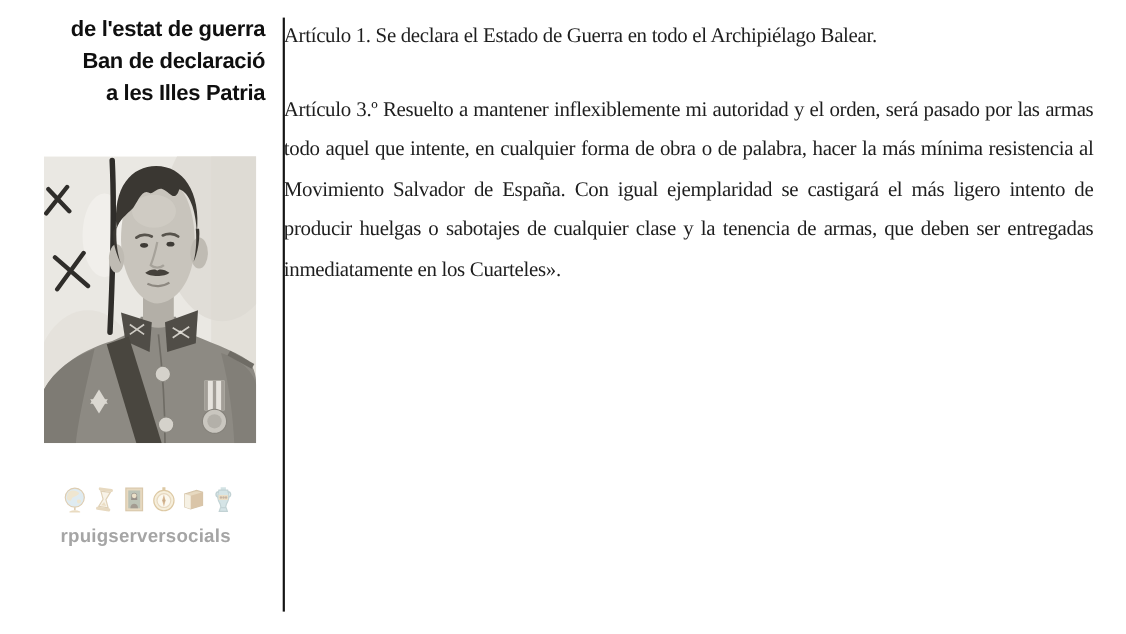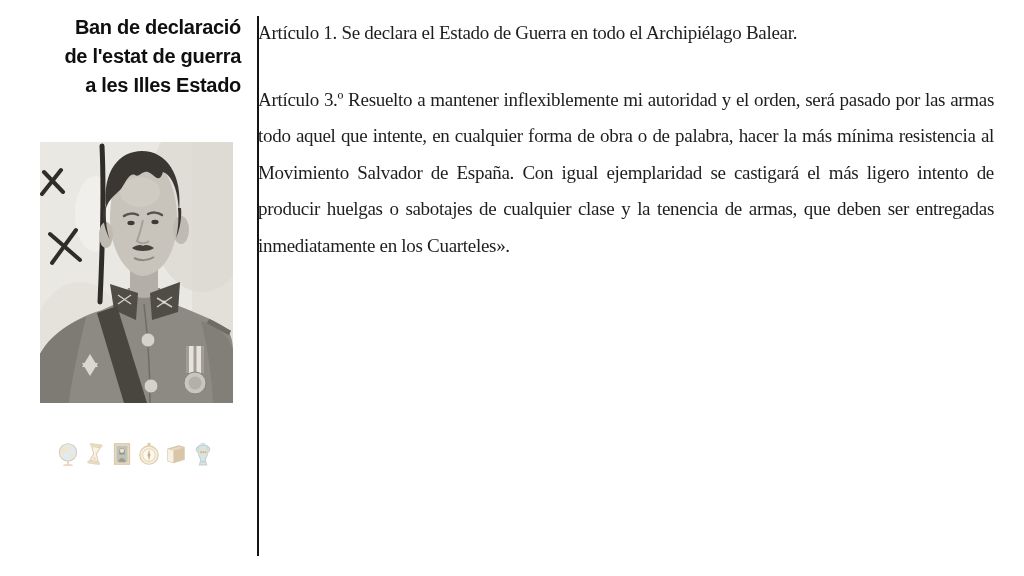--- a/index.html
+++ b/index.html
@@ -35,23 +35,23 @@
                letter-spacing:-0.3px; margin-bottom:30px; }
 </style>
 </head>
 <body>
 
 <div class="page">
 
   <aside class="sidebar">
 
     <h1 class="title">
+      <div>de l'estat de guerra</div>
       <div>Ban de declaració</div>
-      <div>de l'estat de guerra</div>
-      <div>a les Illes Estado</div>
+      <div>a les Illes Patria</div>
     </h1>
 
     <div class="photo" role="img" aria-label="Black-and-white portrait of a military officer in uniform with medal and diagonal strap">
       <svg width="193" height="261" viewBox="0 0 193 261">
 
         <rect width="193" height="261" fill="#eae8e3"></rect>
         <ellipse cx="162" cy="60" rx="55" ry="90" fill="#e0ddd7"></ellipse>
         <ellipse cx="40" cy="205" rx="48" ry="65" fill="#e5e2dc"></ellipse>
         <ellipse cx="55" cy="72" rx="20" ry="38" fill="#f1efeb"></ellipse>
         <rect x="152" y="0" width="41" height="261" fill="#dcd9d2" opacity="0.55"></rect>
@@ -160,20 +160,21 @@
             <path d="M8.3 5.5 C5.2 5.5 5.2 10 7.9 10" fill="none" stroke="#9db8bb" stroke-width="1.3"></path>
             <path d="M15.7 5.5 C18.8 5.5 18.8 10 16.1 10" fill="none" stroke="#9db8bb" stroke-width="1.3"></path>
             <rect x="8" y="8.3" width="8" height="4.2" fill="#e0cda6"></rect>
             <circle cx="10" cy="10.4" r="1" fill="#a5876a"></circle>
             <circle cx="12.2" cy="10.4" r="1" fill="#a5876a"></circle>
             <circle cx="14.3" cy="10.4" r="1" fill="#a5876a"></circle>
             <path d="M9.6 19 L14.4 19 L15.4 22 L8.6 22 Z" fill="#bcd5d8" stroke="#9db8bb"></path>
           </svg>
         </span>
       </div>
+      <div class="wm-handle">rpuigserversocials</div>
     </div>
 
   </aside>
 
   <div class="divider"></div>
 
   <main class="content">
     <p>Artículo 1. Se declara el Estado de Guerra en todo el Archipiélago Balear.</p>
     <p>Artículo 3.º Resuelto a mantener inflexiblemente mi autoridad y el orden, será pasado por las armas todo aquel que intente, en cualquier forma de obra o de palabra, hacer la más mínima resistencia al Movimiento Salvador de España. Con igual ejemplaridad se castigará el más ligero intento de producir huelgas o sabotajes de cualquier clase y la tenencia de armas, que deben ser entregadas inmediatamente en los Cuarteles».</p>
   </main>

